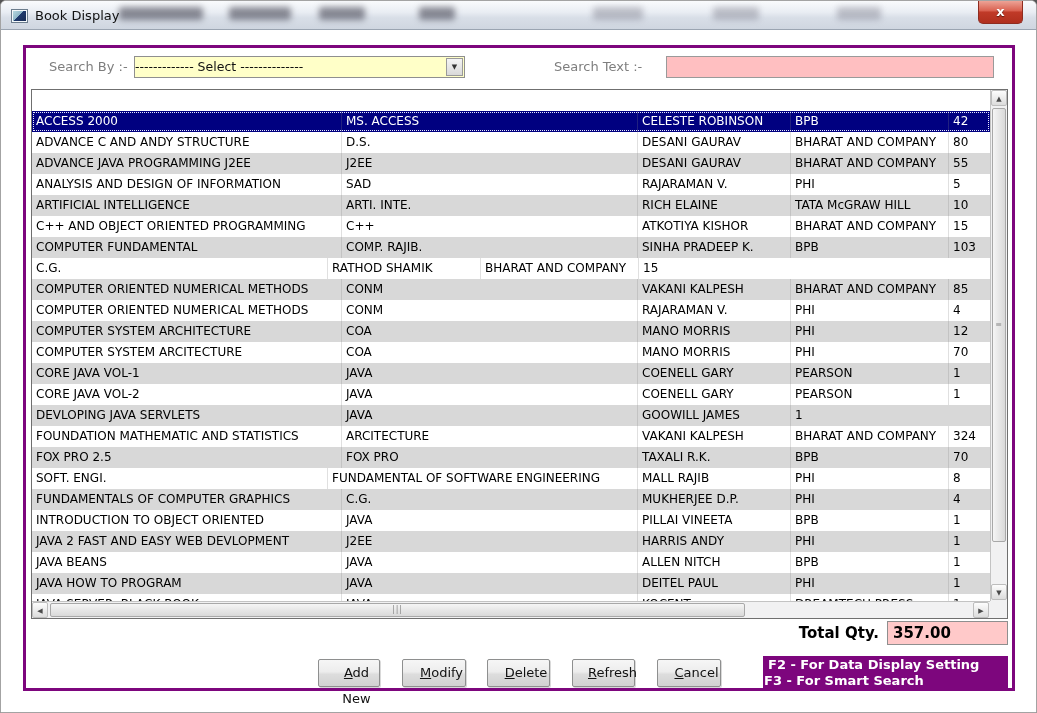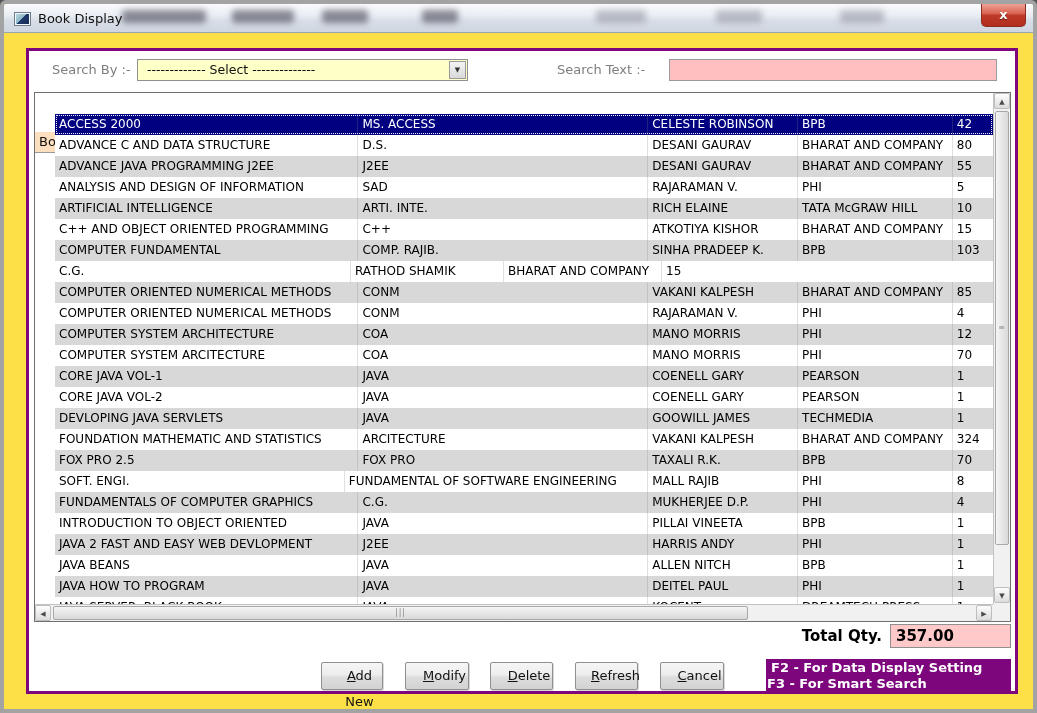--- a/index.html
+++ b/index.html
@@ -1,21 +1,21 @@
 <!DOCTYPE html>
 <html><head>
 <meta charset="utf-8">
 <style>
   * { box-sizing: border-box; margin: 0; padding: 0; }
   html,body { background:#555; }
   body { font-family:"DejaVu Sans", sans-serif; }
 
   .window {
-    position:relative; width:1037px; height:713px; background:#fde047;
-    border:4px solid #a3a3a3; border-radius:6px 6px 0 0; overflow:hidden;
+    position:relative; width:1037px; height:713px; background:#ffffff;
+    border:1px solid #a3a3a3; border-radius:6px 6px 0 0; overflow:hidden;
   }
 
   
   .titlebar {
     position:absolute; left:0; top:0; width:100%; height:29px;
     background:linear-gradient(180deg,#fafbfd 0%,#e9edf3 40%,#d8dee7 60%,#cfd6e0 100%);
     border-bottom:1px solid #9aa4b1; overflow:hidden;
   }
   .blur-blob { position:absolute; top:6px; height:13px; border-radius:3px;
     background:rgba(55,55,70,.55); filter:blur(3px); }
@@ -34,42 +34,42 @@
 
   
   .panel { position:absolute; left:22px; top:44px; width:992px; height:646px;
     border:3px solid #7d067d; background:#fff; }
 
   .lbl { position:absolute; font-size:13px; color:#7e7e7e; white-space:nowrap; }
 
   .select-box {
     position:absolute; left:133px; top:55px; width:331px; height:22px;
     background:#ffffc8; border:1px solid #8f8f8f; font-size:12.5px; color:#111;
-    line-height:20px; padding-left:9px; white-space:nowrap; overflow:hidden; cursor:default;
+    line-height:20px; padding-left:0; white-space:nowrap; overflow:hidden; cursor:default;
   }
   .select-arrow {
     position:absolute; right:1px; top:1px; width:17px; height:18px;
     background:linear-gradient(180deg,#f4f4f4,#d9d9d9); border:1px solid #9a9a9a;
     font-size:7px; color:#333; text-align:center; line-height:16px; cursor:pointer;
   }
   .search-input {
     position:absolute; left:665px; top:55px; width:328px; height:22px;
     background:#ffbfc1; border:1px solid #9a9a9a; font-size:13px; padding:0 4px;
     font-family:"DejaVu Sans", sans-serif;
   }
 
   
   .grid { position:absolute; left:30px; top:88px; width:977px; height:530px;
     border:1px solid #6f6f6f; background:#fff; }
   .grid-header { position:absolute; left:0; top:0; width:892px; height:21px; display:flex;
     background:#fcdfbe; border-bottom:1px solid #9a9a9a;margin-top:39px; }
   .hcell { font-size:13px; color:#111; line-height:20px; padding-left:4px;
     border-right:1px solid #9a9a9a; overflow:hidden; white-space:nowrap; cursor:default; }
   .grid-rows { position:absolute; left:0; top:21px; width:958px; height:490px; overflow:hidden; }
-  .row { display:flex; height:21px;margin-left:20px; }
+  .row { display:flex; height:21px; }
   .row:nth-child(odd)  { background:#d8d8d8; }
   .row:nth-child(even) { background:#ffffff; }
   .row.selected { background:#000080; color:#fff; outline:1px dotted #e8e8ff; outline-offset:-2px; }
   .cell { font-size:12px; line-height:21px; padding-left:4px; border-right:1px solid rgba(130,130,130,.25);
     overflow:hidden; white-space:nowrap; }
   .c0{width:310px} .c1{width:296px} .c2{width:153px} .c3{width:158px} .c4{width:41px;border-right:none}
 
   
   .vscroll { position:absolute; left:958px; top:0; width:17px; height:511px;
     background:#f1f1f2; border-left:1px solid #c3c3c3; }
@@ -144,21 +144,21 @@
     </div>
     <div class="grid-rows">
         <div class="row selected">
           <div class="cell c0">ACCESS 2000</div>
           <div class="cell c1">MS. ACCESS</div>
           <div class="cell c2">CELESTE ROBINSON</div>
           <div class="cell c3">BPB</div>
           <div class="cell c4">42</div>
         </div>
         <div class="row">
-          <div class="cell c0">ADVANCE C AND DATA STRUCTURE</div>
+          <div class="cell c0">ADVANCE C AND ANDY STRUCTURE</div>
           <div class="cell c1">D.S.</div>
           <div class="cell c2">DESANI GAURAV</div>
           <div class="cell c3">BHARAT AND COMPANY</div>
           <div class="cell c4">80</div>
         </div>
         <div class="row">
           <div class="cell c0">ADVANCE JAVA PROGRAMMING J2EE</div>
           <div class="cell c1">J2EE</div>
           <div class="cell c2">DESANI GAURAV</div>
           <div class="cell c3">BHARAT AND COMPANY</div>
@@ -237,21 +237,20 @@
           <div class="cell c0">CORE JAVA VOL-2</div>
           <div class="cell c1">JAVA</div>
           <div class="cell c2">COENELL GARY</div>
           <div class="cell c3">PEARSON</div>
           <div class="cell c4">1</div>
         </div>
         <div class="row">
           <div class="cell c0">DEVLOPING JAVA SERVLETS</div>
           <div class="cell c1">JAVA</div>
           <div class="cell c2">GOOWILL JAMES</div>
-          <div class="cell c3">TECHMEDIA</div>
           <div class="cell c4">1</div>
         </div>
         <div class="row">
           <div class="cell c0">FOUNDATION MATHEMATIC AND STATISTICS</div>
           <div class="cell c1">ARCITECTURE</div>
           <div class="cell c2">VAKANI KALPESH</div>
           <div class="cell c3">BHARAT AND COMPANY</div>
           <div class="cell c4">324</div>
         </div>
         <div class="row">

